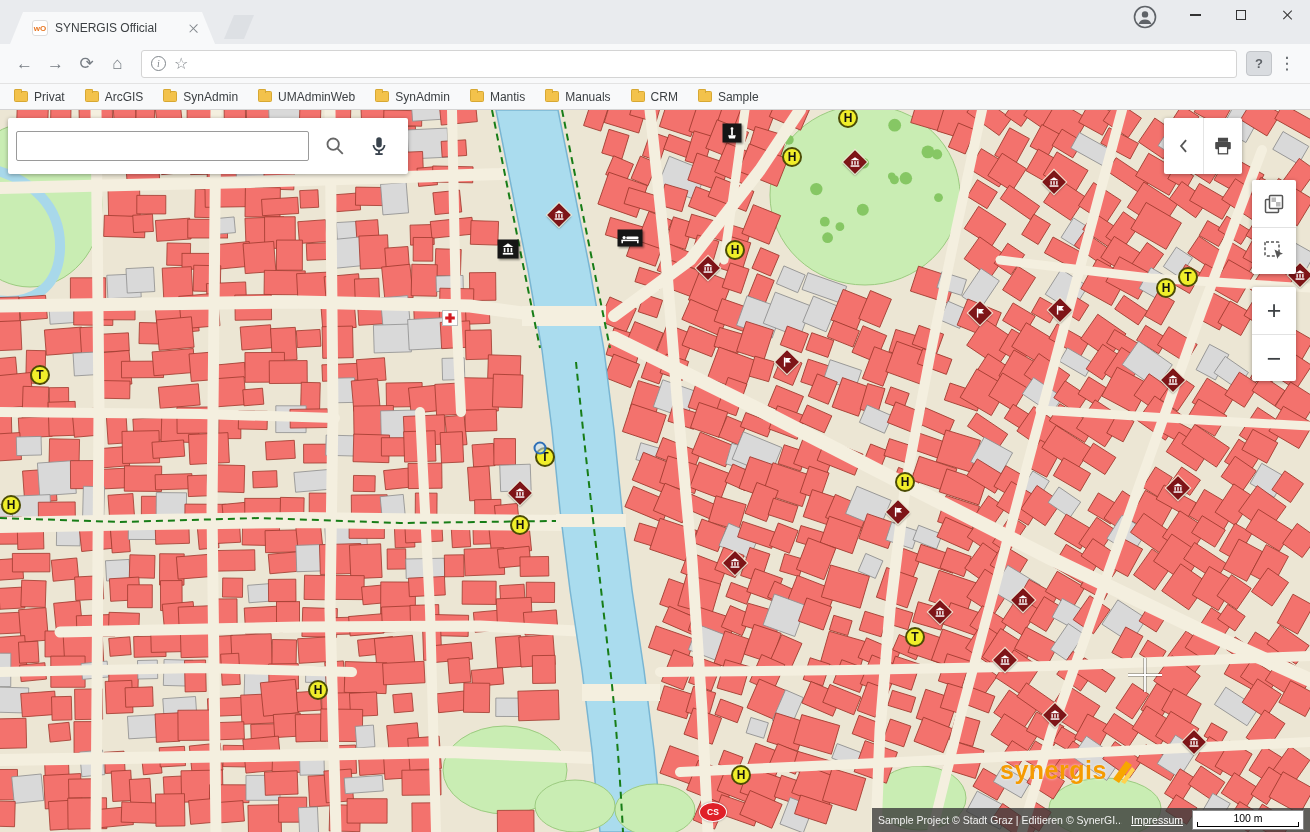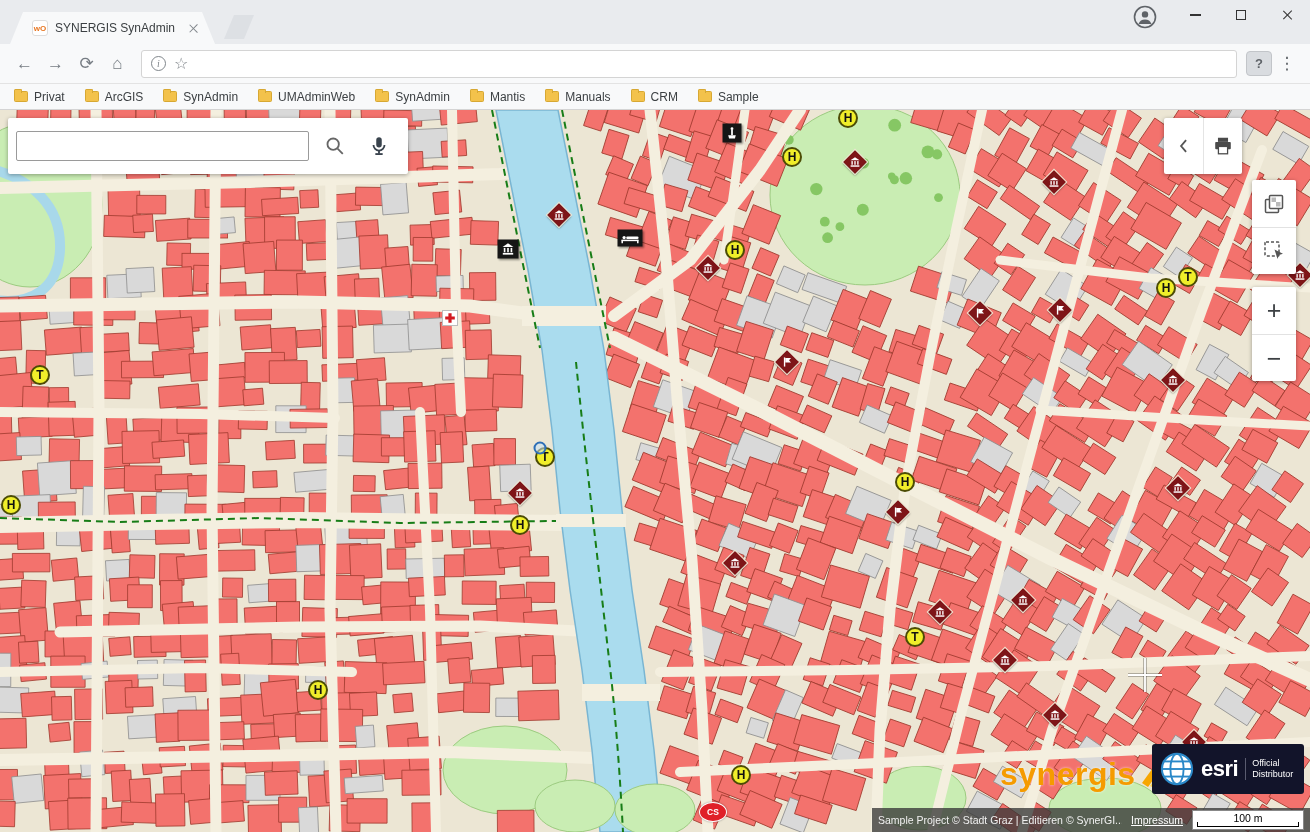--- a/index.html
+++ b/index.html
@@ -74,41 +74,41 @@
 .trbtn+.trbtn{border-left:1px solid #e4e4e4}
 .sidebox{position:absolute;left:1252px;width:44px;background:#fff;box-shadow:0 1px 4px rgba(0,0,0,.35);border-radius:2px}
 .sbtn{width:44px;height:47px;display:flex;align-items:center;justify-content:center;font-size:25px;color:#3c4043;font-weight:400}
 .sbtn+.sbtn{border-top:1px solid #e2e2e2}
 #tools-box{top:70px}
 #zoom-box{top:177px}
 
 .crosshair{position:absolute;left:1127px;top:547px;width:36px;height:36px}
 
 .synergis-logo{position:absolute;left:1000px;top:646px;display:flex;align-items:center;gap:2px}
-.synergis-text{font-size:32px;font-weight:bold;color:#f59b00;letter-spacing:.5px;text-shadow:0 0 3px rgba(255,255,255,.7)}
+.synergis-text{font-size:25px;font-weight:bold;color:#f59b00;letter-spacing:.5px;text-shadow:0 0 3px rgba(255,255,255,.7)}
 .esri-badge{position:absolute;left:1152px;top:634px;width:152px;height:50px;background:#12142a;border-radius:3px;
  display:flex;align-items:center;gap:7px;padding:0 8px}
 .esri-text{font-size:22px;font-weight:bold;color:#fff;letter-spacing:-.5px}
 .esri-sub{font-size:9px;color:#fff;line-height:1.2;border-left:1px solid #5a5c70;padding-left:6px}
 
 .statusbar{position:absolute;right:0;bottom:0;width:438px;height:24px;background:rgba(55,55,55,.78);
  display:flex;align-items:center;gap:9px;padding:0 6px;color:#f0f0f0;font-size:10.5px}
 .attr-text{flex:1;white-space:nowrap;overflow:hidden}
 .impressum{color:#fff;text-decoration:underline;white-space:nowrap}
 .scalebox{width:112px;height:20px;background:#fff;border:1px solid #888;position:relative;color:#000;
  font-size:10.5px;text-align:center;line-height:14px;flex:none}
 .scalebracket{position:absolute;left:4px;right:4px;bottom:2px;height:5px;border:1px solid #000;border-top:none}
 </style>
 <title>SYNERGIS WebOffice</title></head>
 <body>
 
 <div class="tabstrip">
   <div class="tab">
     <span class="favicon">wO</span>
-    <span class="tab-title">SYNERGIS SynAdmin</span>
+    <span class="tab-title">SYNERGIS Official</span>
     <span class="tab-close xg"></span>
   </div>
   <div class="newtab"></div>
   <div class="profile">
     <svg width="24" height="24" viewBox="0 0 24 24">
       <circle cx="12" cy="12" r="10.5" fill="none" stroke="#5f6368" stroke-width="1.6"></circle>
       <circle cx="12" cy="9.4" r="3.2" fill="#5f6368"></circle>
       <path d="M5.5 19 a7 7 0 0 1 13 0 Z" fill="#5f6368"></path>
     </svg>
   </div>
@@ -1388,34 +1388,20 @@
     </svg>
   </div>
 
   <div class="synergis-logo">
     <span class="synergis-text">synergis</span>
     <svg width="26" height="27" viewBox="0 0 26 27">
       <polygon points="4,22 17,4 23,8 10,26" fill="#f7a600"></polygon>
       <polygon points="12,25 23,10 26,13 16,27" fill="#ffd24d"></polygon>
     </svg>
   </div>
-  <div class="esri-badge">
-    <svg width="34" height="34" viewBox="0 0 36 36">
-      <circle cx="18" cy="18" r="16" fill="#fff"></circle>
-      <circle cx="18" cy="18" r="16" fill="none" stroke="#2a88c8" stroke-width="2.2"></circle>
-      <ellipse cx="18" cy="18" rx="7" ry="16" fill="none" stroke="#2a88c8" stroke-width="2"></ellipse>
-      <line x1="2.5" y1="18" x2="33.5" y2="18" stroke="#2a88c8" stroke-width="2"></line>
-      <line x1="4.5" y1="10" x2="31.5" y2="10" stroke="#2a88c8" stroke-width="2"></line>
-      <line x1="4.5" y1="26" x2="31.5" y2="26" stroke="#2a88c8" stroke-width="2"></line>
-    </svg>
-    <span class="esri-text">esri</span>
-    <span class="esri-sub">
-      <span>Official</span><br><span>Distributor</span>
-    </span>
-  </div>
 
   <div class="statusbar">
     <span class="attr-text">Sample Project © Stadt Graz | Editieren © SynerGI...</span>
     <a class="impressum">Impressum</a>
     <div class="scalebox">
       <span>100 m</span>
       <div class="scalebracket"></div>
     </div>
   </div>
 </div>

